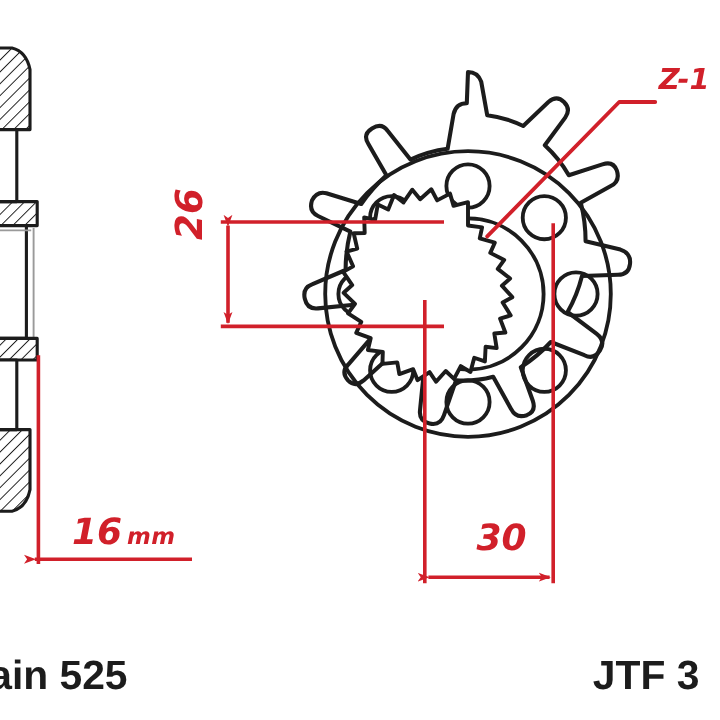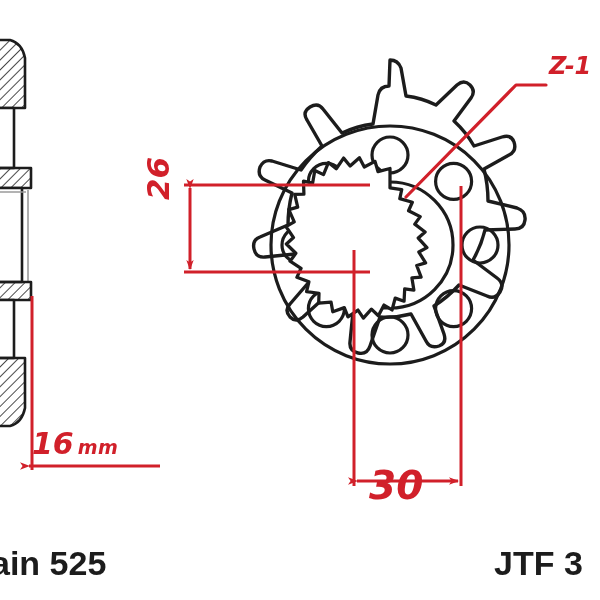--- a/index.html
+++ b/index.html
@@ -37,27 +37,26 @@
     font-weight: 700;
   }
   #label-26 {
     left: 140px;
     top: 200px;
     font-size: 31px;
     transform: rotate(-90deg);
     transform-origin: left top;
   }
   #label-30 {
-    left: 369px;
+    left: 397px;
     top: 431px;
-    font-size: 39px;
-    margin-top: 32px;
+    font-size: 30px;
   }
   #label-16 {
-    left: 32px;
+    left: 60px;
     top: 426px;
     font-size: 30px;
   }
   #label-16 .unit {
     font-size: 19px;
     letter-spacing: 0.5px;
     margin-left: 4px;
   }
   #label-z1 {
     left: 549px;

